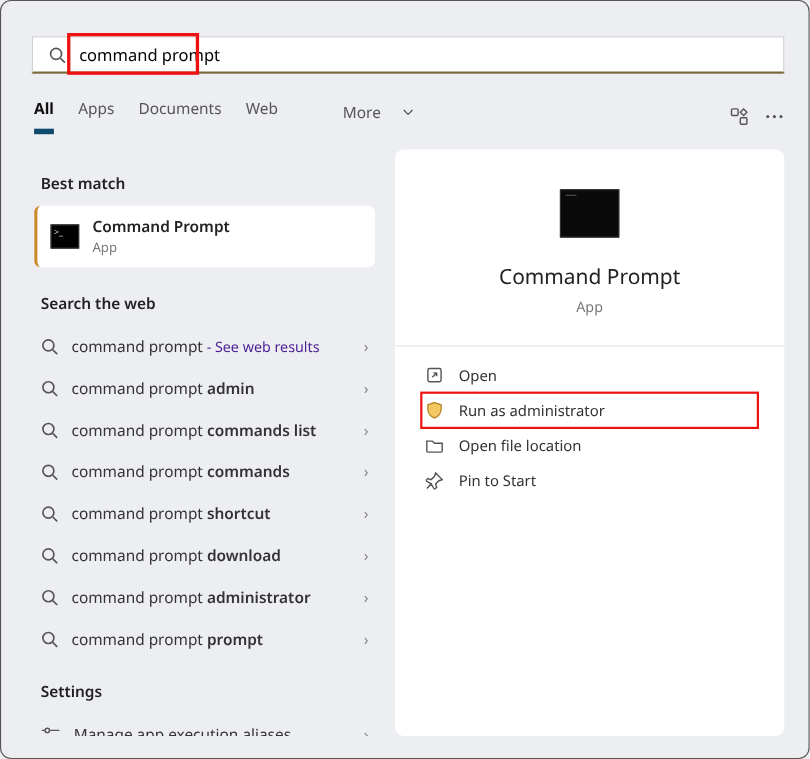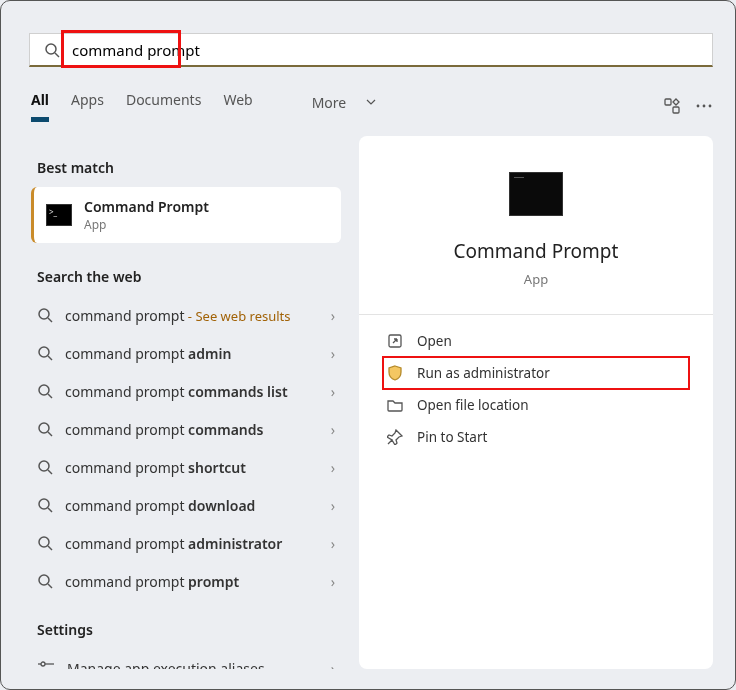--- a/index.html
+++ b/index.html
@@ -27,21 +27,21 @@
 
 .sec-head { font-size: 14px; font-weight: 600; color: #222; margin: 0 0 10px 6px; }
 .best-card { background: #fff; border-left: 3px solid #c98b2a; border-radius: 6px; padding: 10px 12px; display:flex; align-items:center; gap:12px; margin-bottom: 24px; cursor:pointer; }
 .cmd-thumb { width: 26px; height: 22px; background: #000; border: 1px solid #333; position: relative; }
 .cmd-thumb::before { content: ">_"; color:#ddd; font-size:8px; position:absolute; top:1px; left:2px;}
 .best-title { font-size: 14px; font-weight:600; color:#222; }
 .best-sub { font-size: 12px; color:#777; }
 
 .web-item, .set-item { height: 38px; display:flex; align-items:center; gap:12px; padding: 0 6px; cursor:pointer; font-size: 14px; color:#333; }
 .web-item .bold { font-weight:600; }
-.web-item .muted, .set-item .muted { color:#a16207; font-size:13px; }
+.web-item .muted, .set-item .muted { color:#4c1d95; font-size:13px; }
 .web-item .chev, .set-item .chev { margin-left:auto; color:#888; }
 .mag { width:16px; height:16px; flex-shrink:0; }
 .settings-sec { margin-top: 20px; }
 
 
 .app-preview { display:flex; flex-direction:column; align-items:center; }
 .app-thumb-big { width: 54px; height: 44px; background:#0a0a0a; border:1px solid #333; position:relative; margin-bottom: 22px;}
 .app-thumb-big::before{content:"";position:absolute;top:4px;left:4px;width:10px;height:1px;background:#555;}
 .app-name { font-size: 19px; color:#222; }
 .app-type { font-size: 13px; color:#777; margin-top: 6px; }

